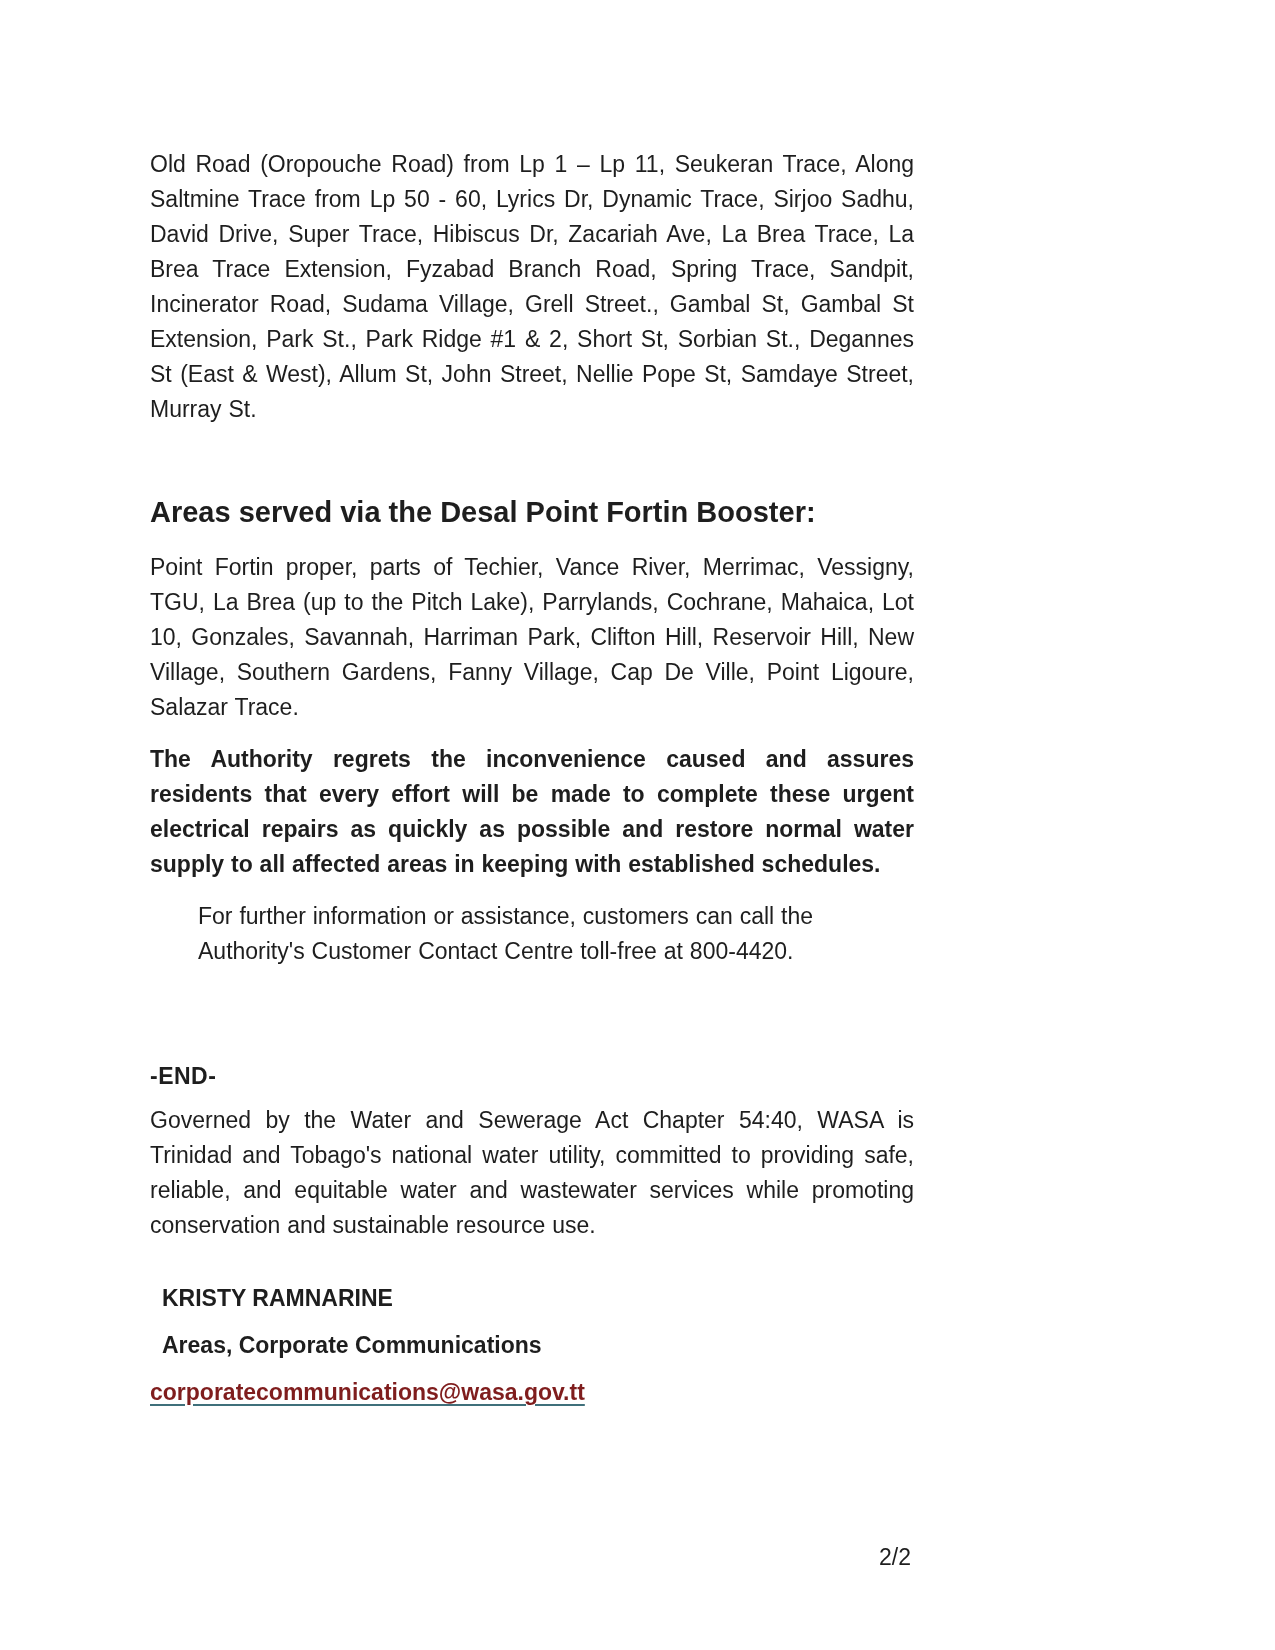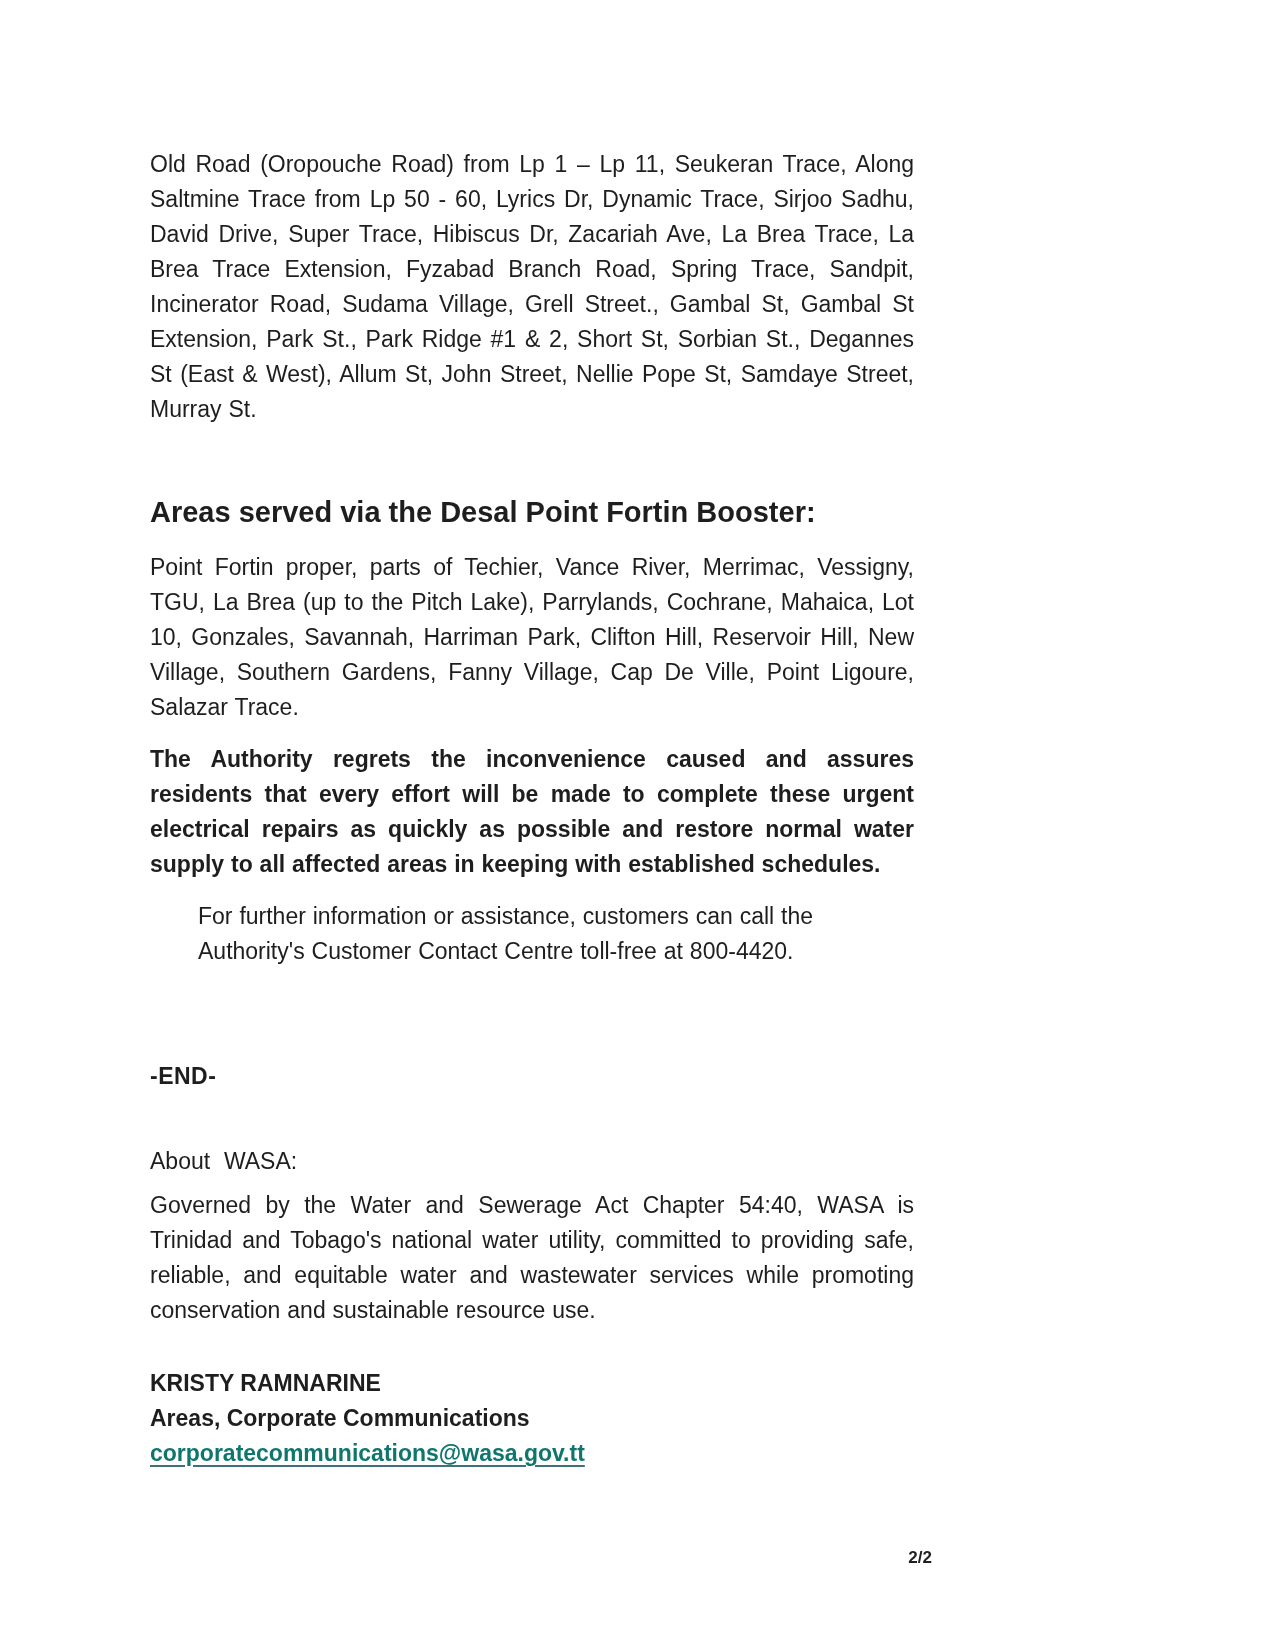--- a/index.html
+++ b/index.html
@@ -43,60 +43,58 @@
   }
   .about-heading {
     margin: 50px 0 0 0;
     white-space: pre-wrap;
   }
   .para-about { margin-top: 9px; }
   .signature {
     margin-top: 38px;
   }
   .sig-name, .sig-title {
-    margin: 0;
+    margin: 12px;
     font-weight: 700;
   }
   .sig-email-line { margin: 0; }
   .sig-email {
     font-weight: 700;
-    color: #0f766e;
+    color: #7f1d1d;
     text-decoration: underline;
     text-decoration-color: #3f707b;
     text-decoration-thickness: 2px;
     text-underline-offset: 4px;
   }
   .page-number {
     position: absolute;
     top: 1540px;
-    right: 130px;
-    font-size: 17px;
+    right: 151px;
+    font-size: 23px;
     line-height: 35px;
     color: #1e1e1e;
-    font-weight: bold;
   }
 </style>
 </head>
 <body>
 
 <div class="page">
 
   <p class="body-text justify">Old Road (Oropouche Road) from Lp 1 – Lp 11, Seukeran Trace, Along Saltmine Trace from Lp 50 - 60, Lyrics Dr, Dynamic Trace, Sirjoo Sadhu, David Drive, Super Trace, Hibiscus Dr, Zacariah Ave, La Brea Trace, La Brea Trace Extension, Fyzabad Branch Road, Spring Trace, Sandpit, Incinerator Road, Sudama Village, Grell Street., Gambal St, Gambal St Extension, Park St., Park Ridge #1 &amp; 2, Short St, Sorbian St., Degannes St (East &amp; West), Allum St, John Street, Nellie Pope St, Samdaye Street, Murray St.</p>
 
   <p class="heading">Areas served via the Desal Point Fortin Booster:</p>
 
   <p class="body-text justify para-desal">Point Fortin proper, parts of Techier, Vance River, Merrimac, Vessigny, TGU, La Brea (up to the Pitch Lake), Parrylands, Cochrane, Mahaica, Lot 10, Gonzales, Savannah, Harriman Park, Clifton Hill, Reservoir Hill, New Village, Southern Gardens, Fanny Village, Cap De Ville, Point Ligoure, Salazar Trace.</p>
 
   <p class="body-text justify para-regrets">The Authority regrets the inconvenience caused and assures residents that every effort will be made to complete these urgent electrical repairs as quickly as possible and restore normal water supply to all affected areas in keeping with established schedules.</p>
 
   <p class="body-text para-contact">For further information or assistance, customers can call the Authority's Customer Contact Centre toll-free at 800-4420.</p>
 
   <p class="body-text end-marker">-END-</p>
 
-  <p class="body-text about-heading">About  WASA:</p>
 
   <p class="body-text justify para-about">Governed by the Water and Sewerage Act Chapter 54:40, WASA is Trinidad and Tobago's national water utility, committed to providing safe, reliable, and equitable water and wastewater services while promoting conservation and sustainable resource use.</p>
 
   <div class="signature">
     <p class="sig-name">KRISTY RAMNARINE</p>
     <p class="sig-title">Areas, Corporate Communications</p>
     <p class="sig-email-line">
       <a href="#" class="sig-email">corporatecommunications@wasa.gov.tt</a>
     </p>
   </div>

